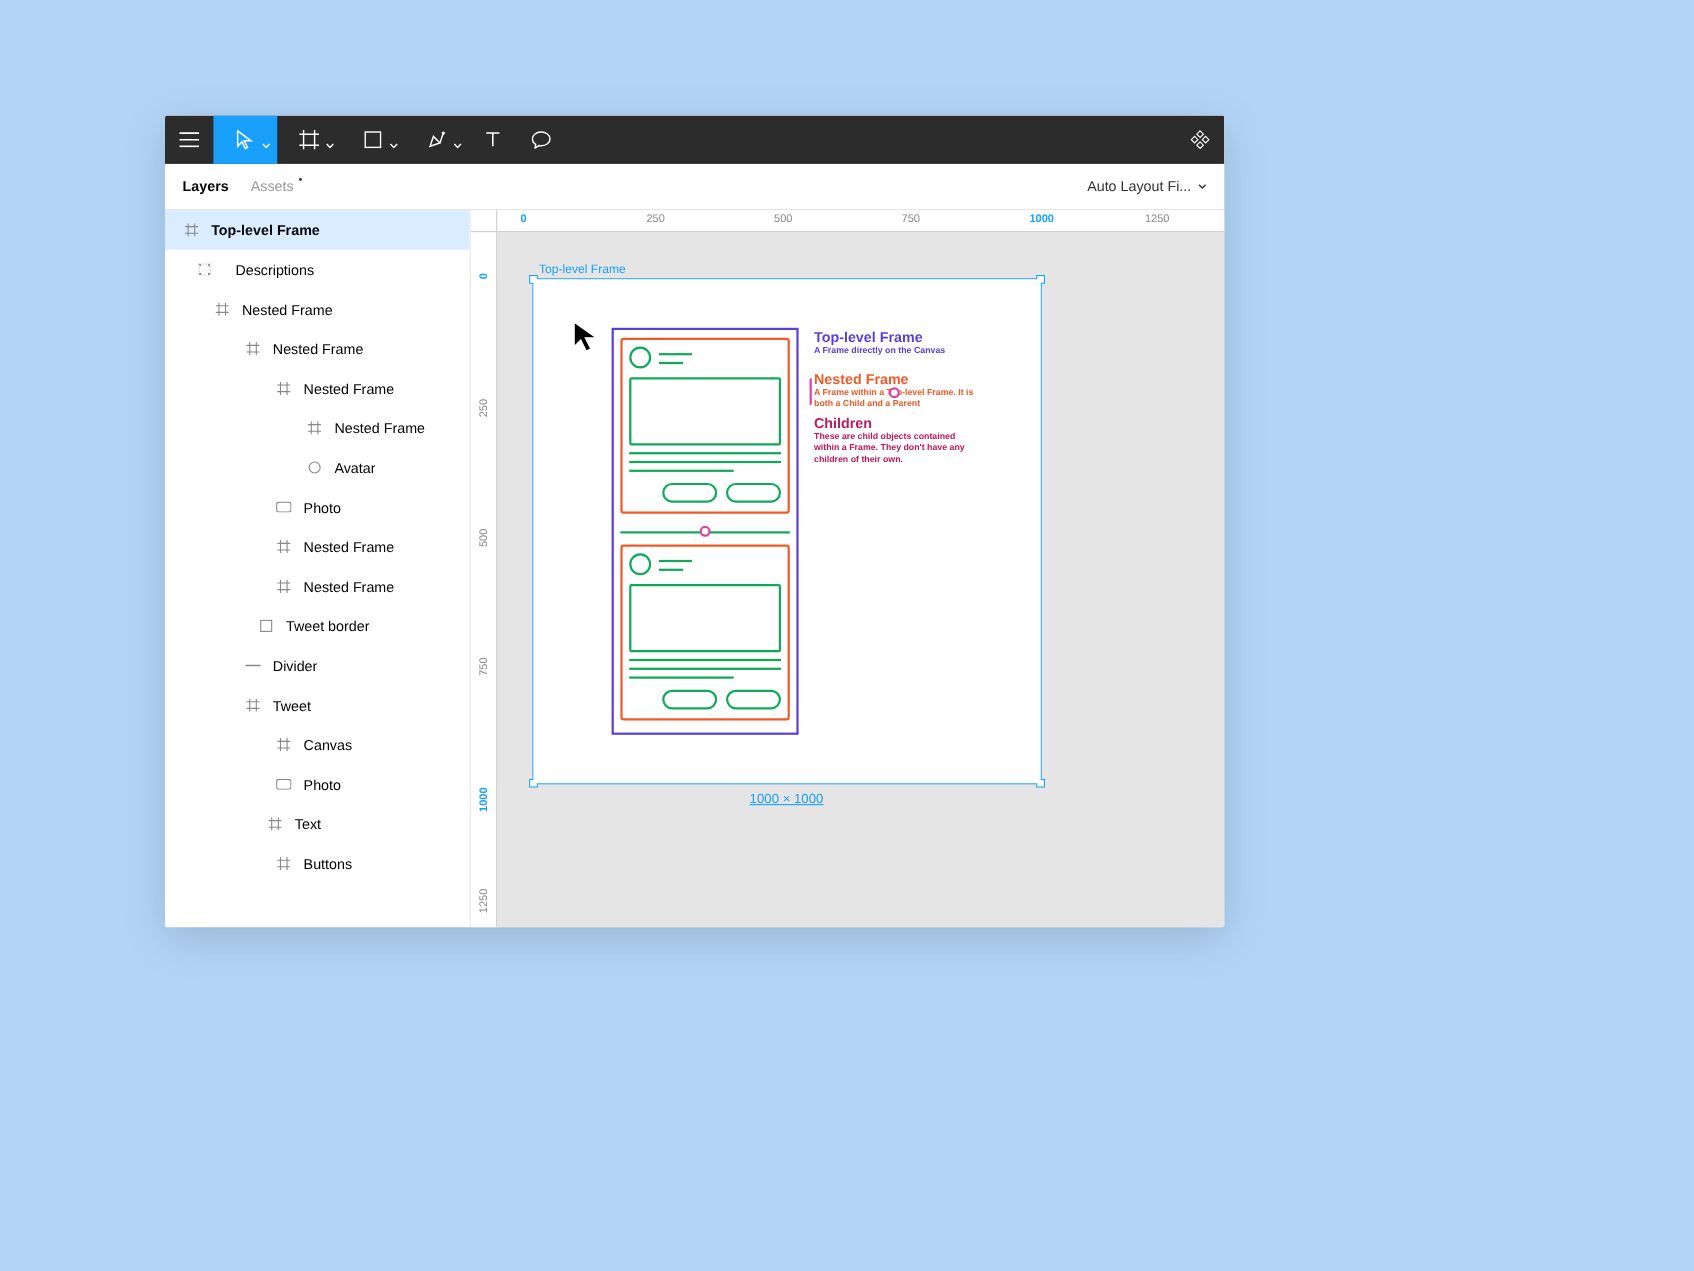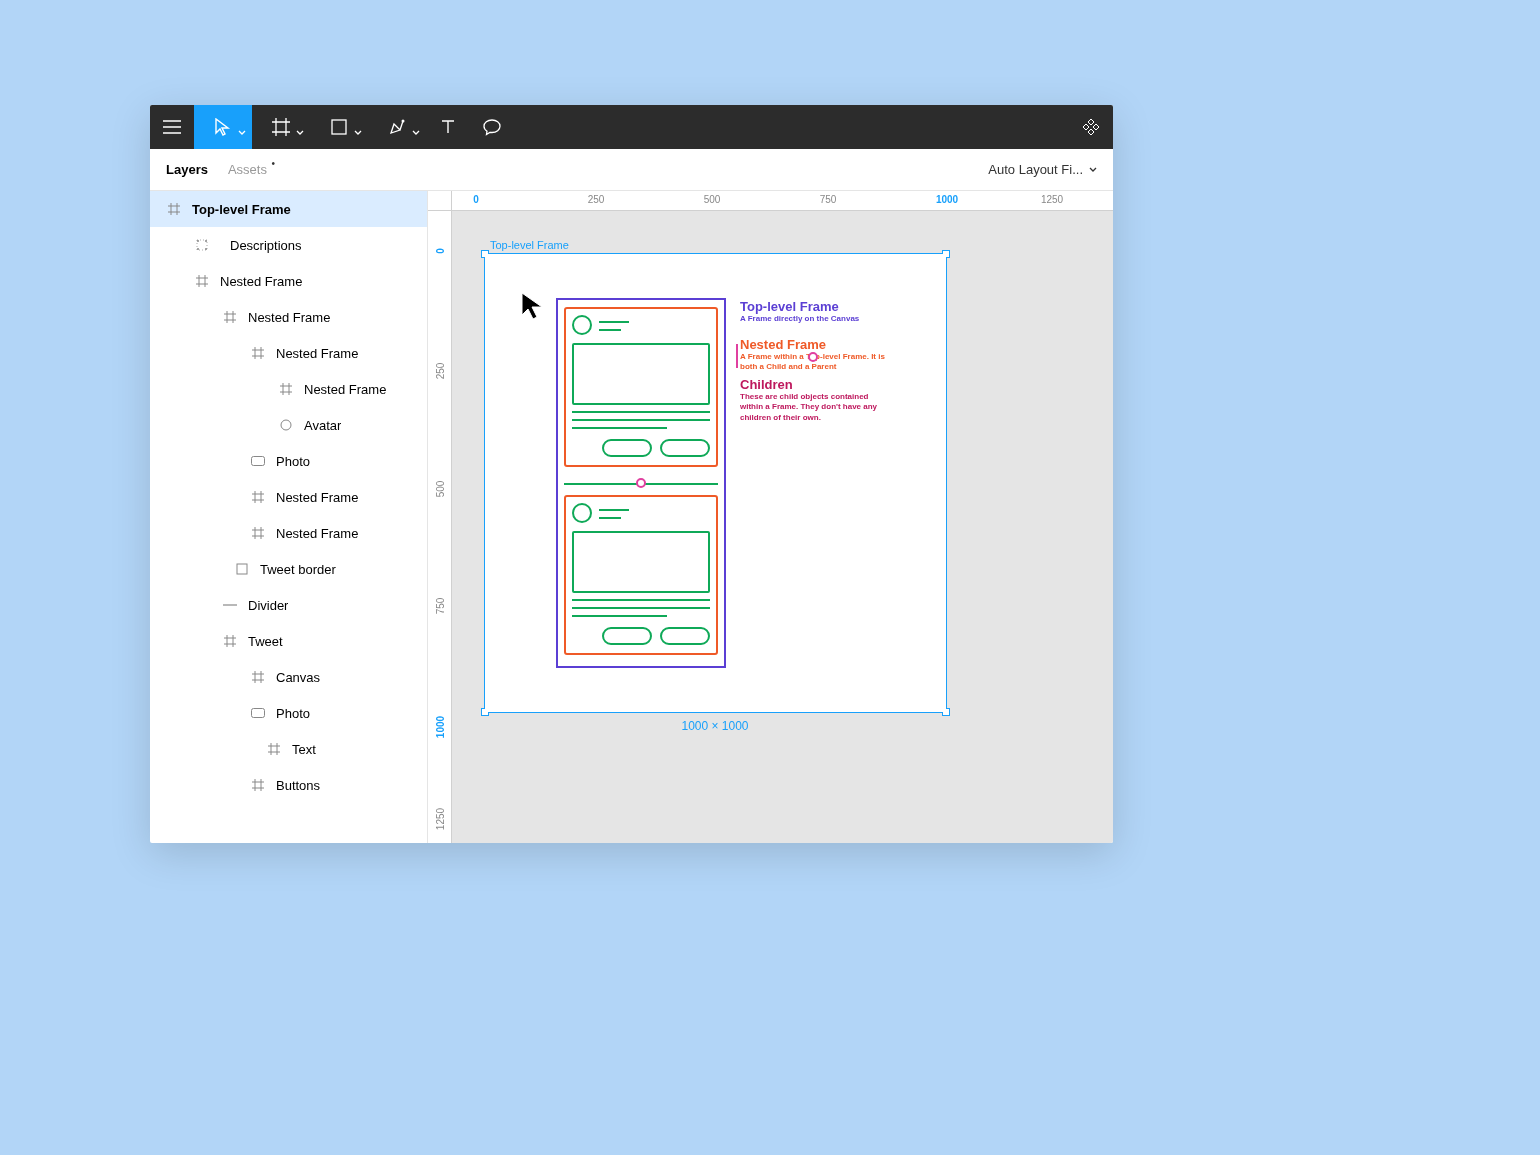--- a/index.html
+++ b/index.html
@@ -217,21 +217,21 @@
   <div class="main">
     <div class="sidebar" id="layers-panel">
         <div class="layer-row selected bold" style="padding-left: 16px;">
           <span class="layer-icon">
             <svg width="12" height="12" viewBox="0 0 12 12">
               <path d="M3 0v12M9 0v12M0 3h12M0 9h12" stroke="#888" stroke-width="1"></path>
             </svg>
           </span>
           <span class="layer-label">Top-level Frame</span>
         </div>
-        <div class="layer-row" style="padding-left: 44px; gap: 20px;">
+        <div class="layer-row" style="padding-left: 28px; gap: 20px;">
           <span class="layer-icon">
             <svg width="12" height="12" viewBox="0 0 12 12">
               <circle cx="2" cy="2" r="1" fill="#888"></circle>
               <circle cx="10" cy="2" r="1" fill="#888"></circle>
               <circle cx="2" cy="10" r="1" fill="#888"></circle>
               <circle cx="10" cy="10" r="1" fill="#888"></circle>
               <rect x="1" y="1" width="10" height="10" fill="none" stroke="#888" stroke-width="0.7" stroke-dasharray="1 2"></rect>
             </svg>
           </span>
           <span class="layer-label">Descriptions</span>
@@ -333,21 +333,21 @@
           <span class="layer-label">Canvas</span>
         </div>
         <div class="layer-row" style="padding-left: 100px;">
           <span class="layer-icon">
             <svg width="14" height="10" viewBox="0 0 14 10">
               <rect x="0.5" y="0.5" width="13" height="9" rx="2" fill="none" stroke="#888" stroke-width="1"></rect>
             </svg>
           </span>
           <span class="layer-label">Photo</span>
         </div>
-        <div class="layer-row" style="padding-left: 92px; margin-left: 24px;">
+        <div class="layer-row" style="padding-left: 92px;">
           <span class="layer-icon">
             <svg width="12" height="12" viewBox="0 0 12 12">
               <path d="M3 0v12M9 0v12M0 3h12M0 9h12" stroke="#888" stroke-width="1"></path>
             </svg>
           </span>
           <span class="layer-label">Text</span>
         </div>
         <div class="layer-row" style="padding-left: 100px;">
           <span class="layer-icon">
             <svg width="12" height="12" viewBox="0 0 12 12">
@@ -436,17 +436,17 @@
           <div class="anno-title anno-orange">Nested Frame</div>
           <div class="anno-desc anno-orange">A Frame within a Top-level Frame. It is both a Child and a Parent</div>
         </div>
         <div class="pink-dot" style="left:356px; top:141px;"></div>
         <div style="position:absolute; left:284px; top:133px; width:2px; height:24px; background:#e040a0;"></div>
         <div style="position:absolute; left:288px; top:166px; width:150px;">
           <div class="anno-title anno-green">Children</div>
           <div class="anno-desc anno-green">These are child objects  contained within a Frame. They don't have any children of their own.</div>
         </div>
 
-        <div class="dim-label" style="left:263px; top:508px;">1000 × 1000</div>
+        <div class="dim-label" style="left:263px; top:508px;text-decoration:underline;">1000 × 1000</div>
       </div>
     </div>
   </div>
 </div>
 
 </body></html>

